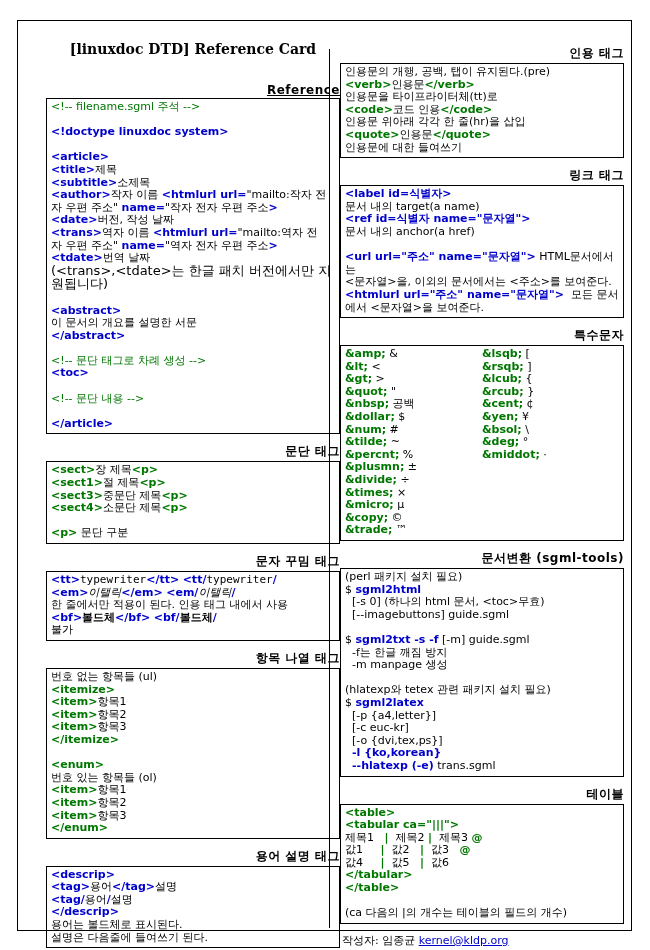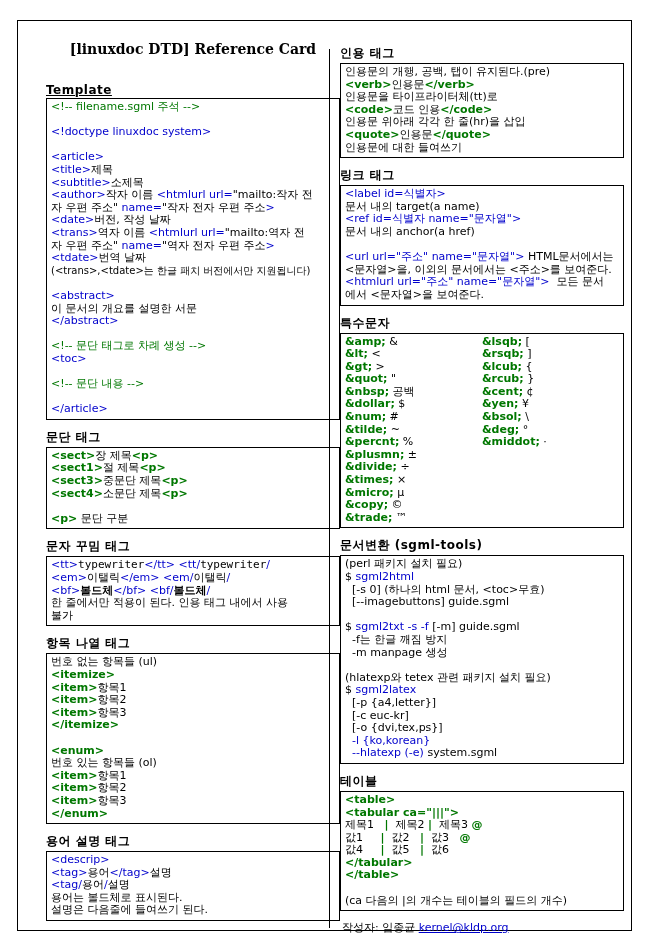--- a/index.html
+++ b/index.html
@@ -6,50 +6,50 @@
   html,body { width:650px; height:950px; background:#ffffff;
     font-family:"DejaVu Sans","Liberation Sans",sans-serif; }
   .card { position:absolute; left:17px; top:20px; width:615px; height:911px;
     border:1px solid #000; background:#fff; }
   .divider { position:absolute; left:311px; top:28px; bottom:2px; width:1px; background:#000; }
   .col { position:absolute; top:6px; }
   .col-left  { left:28px;  width:294px; }
   .col-right { left:322px; width:284px; }
   .card-title { text-align:center; font-family:"DejaVu Serif","Liberation Serif",serif;
     font-weight:bold; font-size:14px; margin-top:14px; margin-bottom:26px; color:#000; }
-  .sec-hd { text-align:left; font-weight:bold; font-size:12px; color:#000;
+  .sec-hd { text-align:right; font-weight:bold; font-size:12px; color:#000;
     margin-top:9px; margin-bottom:1px; letter-spacing:0.5px; }
   .sec-hd.underlined { text-decoration:underline; }
   .box { border:1px solid #000; padding:2px 4px 3px 4px; }
   .ln { font-size:11px; line-height:12.6px; white-space:pre-wrap; color:#000;
     word-break:break-all; }
   .s-p  { color:#000000; }
-  .s-b  { color:#0000cc; font-weight:normal; }
+  .s-b  { color:#0000cc; font-weight:bold; }
   .s-g  { color:#007700; font-weight:bold; }
   .s-c  { color:#007700; }
-  .s-i  { color:#000000; }
+  .s-i  { color:#000000; font-style:italic; }
   .s-bb { color:#000000; font-weight:bold; }
   .s-m  { color:#000000; font-family:"DejaVu Sans Mono","Liberation Mono",monospace;text-align:center; }
-  .s-ps { color:#000000; font-size:10px; }
+  .s-ps { color:#000000; font-size:13px; }
   .s-a  { color:#0000cc; text-decoration:underline; cursor:pointer; }
   .two-col { display:flex; }
   .two-col > div { flex:1; }
   .credits { margin-top:10px; padding-left:2px; }
   .credits .ln { line-height:14px; }
 </style>
 </head>
 <body>
 
 <div class="card">
   <div class="divider"></div>
 
   <div class="col col-left">
     <div class="card-title">[linuxdoc DTD] Reference Card</div>
 
-    <div class="sec-hd underlined">Template</div>
+    <div class="sec-hd underlined">Reference</div>
     <div class="box">
         <div class="ln"><span class="s-c">&lt;!-- filename.sgml 주석 --&gt;</span></div>
         <div class="ln">&nbsp;</div>
         <div class="ln"><span class="s-b">&lt;!doctype linuxdoc system&gt;</span></div>
         <div class="ln">&nbsp;</div>
         <div class="ln"><span class="s-b">&lt;article&gt;</span></div>
         <div class="ln"><span class="s-b">&lt;title&gt;</span><span class="s-p">제목</span></div>
         <div class="ln"><span class="s-b">&lt;subtitle&gt;</span><span class="s-p">소제목</span></div>
         <div class="ln"><span class="s-b">&lt;author&gt;</span><span class="s-p">작자 이름 </span><span class="s-b">&lt;htmlurl url=</span><span class="s-p">"mailto:작자 전</span></div>
         <div class="ln"><span class="s-p">자 우편 주소" </span><span class="s-b">name=</span><span class="s-p">"작자 전자 우편 주소</span><span class="s-b">&gt;</span></div>
@@ -78,22 +78,22 @@
         <div class="ln"><span class="s-g">&lt;sect3&gt;</span><span class="s-p">중문단 제목</span><span class="s-g">&lt;p&gt;</span></div>
         <div class="ln"><span class="s-g">&lt;sect4&gt;</span><span class="s-p">소문단 제목</span><span class="s-g">&lt;p&gt;</span></div>
         <div class="ln">&nbsp;</div>
         <div class="ln"><span class="s-g">&lt;p&gt;</span><span class="s-p"> 문단 구분</span></div>
       </div>
 
     <div class="sec-hd">문자 꾸밈 태그</div>
     <div class="box">
         <div class="ln"><span class="s-b">&lt;tt&gt;</span><span class="s-m">typewriter</span><span class="s-b">&lt;/tt&gt;</span><span class="s-p"> </span><span class="s-b">&lt;tt/</span><span class="s-m">typewriter</span><span class="s-b">/</span></div>
         <div class="ln"><span class="s-b">&lt;em&gt;</span><span class="s-i">이탤릭</span><span class="s-b">&lt;/em&gt;</span><span class="s-p"> </span><span class="s-b">&lt;em/</span><span class="s-i">이탤릭</span><span class="s-b">/</span></div>
+        <div class="ln"><span class="s-p">한 줄에서만 적용이 된다. 인용 태그 내에서 사용</span></div>
         <div class="ln"><span class="s-b">&lt;bf&gt;</span><span class="s-bb">볼드체</span><span class="s-b">&lt;/bf&gt;</span><span class="s-p"> </span><span class="s-b">&lt;bf/</span><span class="s-bb">볼드체</span><span class="s-b">/</span></div>
-        <div class="ln"><span class="s-p">한 줄에서만 적용이 된다. 인용 태그 내에서 사용</span></div>
         <div class="ln"><span class="s-p">불가</span></div>
       </div>
 
     <div class="sec-hd">항목 나열 태그</div>
     <div class="box">
         <div class="ln"><span class="s-p">번호 없는 항목들 (ul)</span></div>
         <div class="ln"><span class="s-g">&lt;itemize&gt;</span></div>
         <div class="ln"><span class="s-g">&lt;item&gt;</span><span class="s-p">항목1</span></div>
         <div class="ln"><span class="s-g">&lt;item&gt;</span><span class="s-p">항목2</span></div>
         <div class="ln"><span class="s-g">&lt;item&gt;</span><span class="s-p">항목3</span></div>
@@ -105,20 +105,21 @@
         <div class="ln"><span class="s-g">&lt;item&gt;</span><span class="s-p">항목2</span></div>
         <div class="ln"><span class="s-g">&lt;item&gt;</span><span class="s-p">항목3</span></div>
         <div class="ln"><span class="s-g">&lt;/enum&gt;</span></div>
       </div>
 
     <div class="sec-hd">용어 설명 태그</div>
     <div class="box">
         <div class="ln"><span class="s-b">&lt;descrip&gt;</span></div>
         <div class="ln"><span class="s-b">&lt;tag&gt;</span><span class="s-p">용어</span><span class="s-b">&lt;/tag&gt;</span><span class="s-p">설명</span></div>
         <div class="ln"><span class="s-b">&lt;tag/</span><span class="s-p">용어</span><span class="s-b">/</span><span class="s-p">설명</span></div>
+        <div class="ln"><span class="s-b">&lt;/descrip&gt;</span></div>
         <div class="ln"><span class="s-p">용어는 볼드체로 표시된다.</span></div>
         <div class="ln"><span class="s-p">설명은 다음줄에 들여쓰기 된다.</span></div>
       </div>
   </div>
 
   <div class="col col-right">
     <div class="sec-hd" style="margin-top:18px">인용 태그</div>
     <div class="box">
         <div class="ln"><span class="s-p">인용문의 개행, 공백, 탭이 유지된다.(pre)</span></div>
         <div class="ln"><span class="s-g">&lt;verb&gt;</span><span class="s-p">인용문</span><span class="s-g">&lt;/verb&gt;</span></div>
@@ -184,21 +185,21 @@
         <div class="ln"><span class="s-p">$ </span><span class="s-b">sgml2txt -s -f</span><span class="s-p"> [-m] guide.sgml</span></div>
         <div class="ln"><span class="s-p">  -f는 한글 깨짐 방지</span></div>
         <div class="ln"><span class="s-p">  -m manpage 생성</span></div>
         <div class="ln">&nbsp;</div>
         <div class="ln"><span class="s-p">(hlatexp와 tetex 관련 패키지 설치 필요)</span></div>
         <div class="ln"><span class="s-p">$ </span><span class="s-b">sgml2latex</span></div>
         <div class="ln"><span class="s-p">  [-p {a4,letter}]</span></div>
         <div class="ln"><span class="s-p">  [-c euc-kr]</span></div>
         <div class="ln"><span class="s-p">  [-o {dvi,tex,ps}]</span></div>
         <div class="ln"><span class="s-p">  </span><span class="s-b">-l {ko,korean}</span></div>
-        <div class="ln"><span class="s-p">  </span><span class="s-b">--hlatexp (-e)</span><span class="s-p"> system.sgml</span></div>
+        <div class="ln"><span class="s-p">  </span><span class="s-b">--hlatexp (-e)</span><span class="s-p"> trans.sgml</span></div>
       </div>
 
     <div class="sec-hd">테이블</div>
     <div class="box">
         <div class="ln"><span class="s-g">&lt;table&gt;</span></div>
         <div class="ln"><span class="s-g">&lt;tabular ca="|||"&gt;</span></div>
         <div class="ln"><span class="s-p">제목1   </span><span class="s-g">|</span><span class="s-p">  제목2 </span><span class="s-g">|</span><span class="s-p">  제목3 </span><span class="s-g">@</span></div>
         <div class="ln"><span class="s-p">값1     </span><span class="s-g">|</span><span class="s-p">  값2   </span><span class="s-g">|</span><span class="s-p">  값3   </span><span class="s-g">@</span></div>
         <div class="ln"><span class="s-p">값4     </span><span class="s-g">|</span><span class="s-p">  값5   </span><span class="s-g">|</span><span class="s-p">  값6</span></div>
         <div class="ln"><span class="s-g">&lt;/tabular&gt;</span></div>

